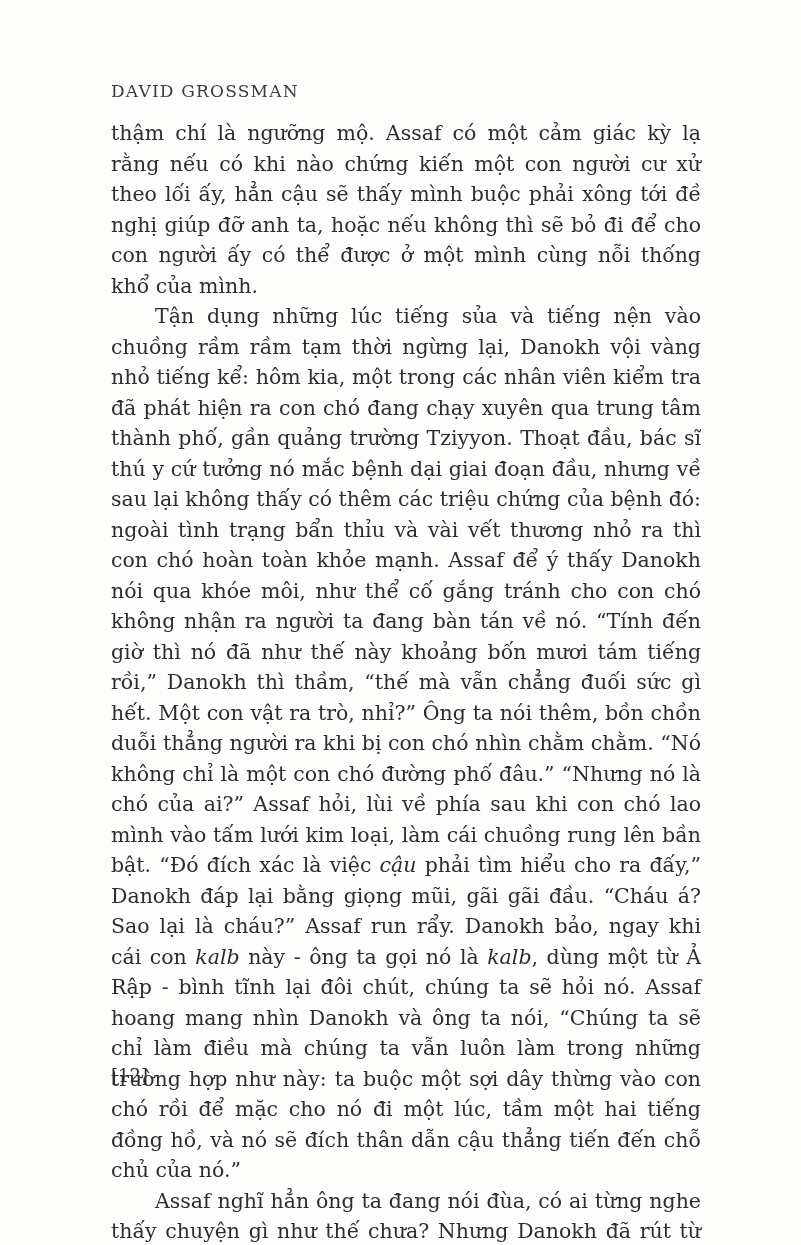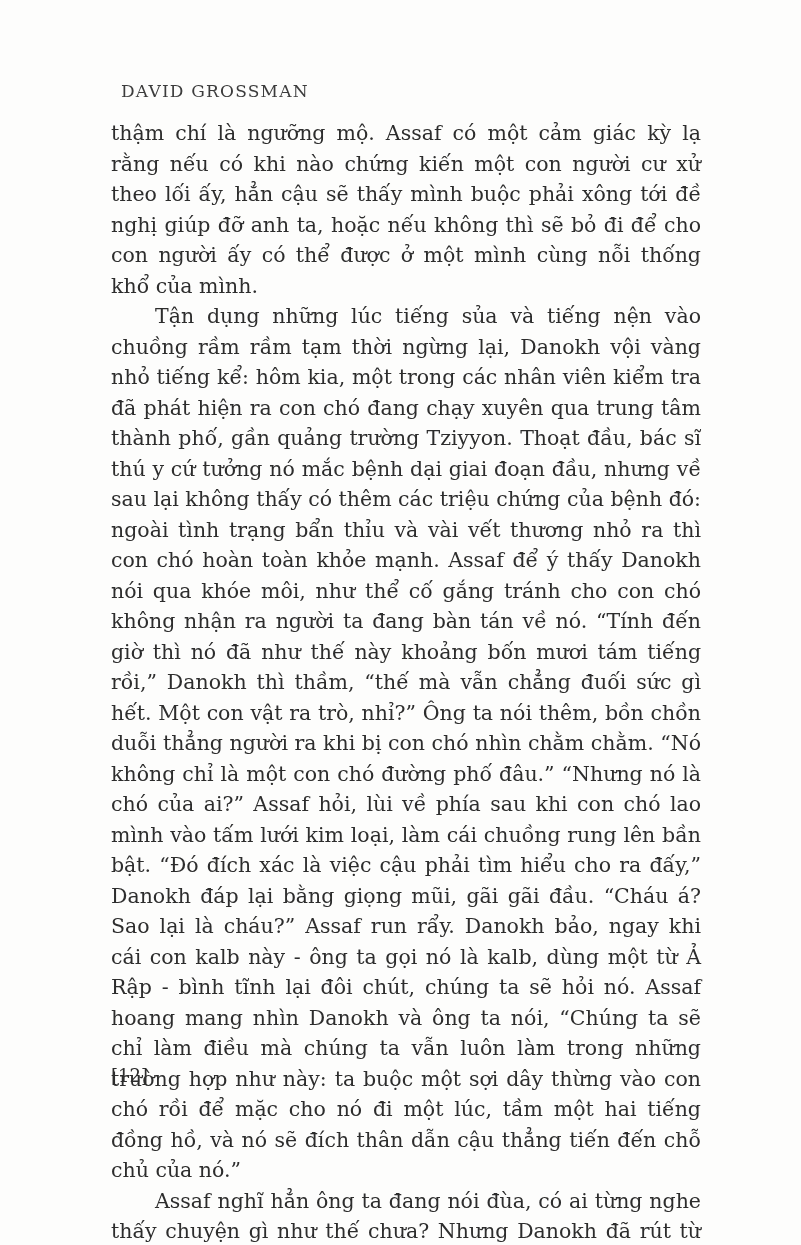--- a/index.html
+++ b/index.html
@@ -14,21 +14,21 @@
   }
   .page {
     position: relative;
     width: 801px;
     height: 1245px;
     background: var(--paper, #fdfdfc);
     overflow: hidden;
   }
   .running-header {
     position: absolute;
-    left: 121px;
+    left: 111px;
     top: 81px;
     font-size: 17px;
     letter-spacing: 1.2px;
     color: var(--header-ink, #3c3c3c);
     white-space: nowrap;
   }
   .body-text {
     position: absolute;
     left: 111px;
     top: 118px;
@@ -39,20 +39,21 @@
     color: var(--ink, #2d2d2d);
   }
   .body-text p {
     margin: 0;
     padding: 0;
   }
   .body-text p.indent {
     text-indent: 44px;
   }
   .body-text .italic-run {
+    font-style: italic;
   }
   .folio {
     position: absolute;
     left: 111px;
     top: 1065px;
     font-size: 18px;
     color: var(--ink, #2d2d2d);
   }
 </style>
 </head>

